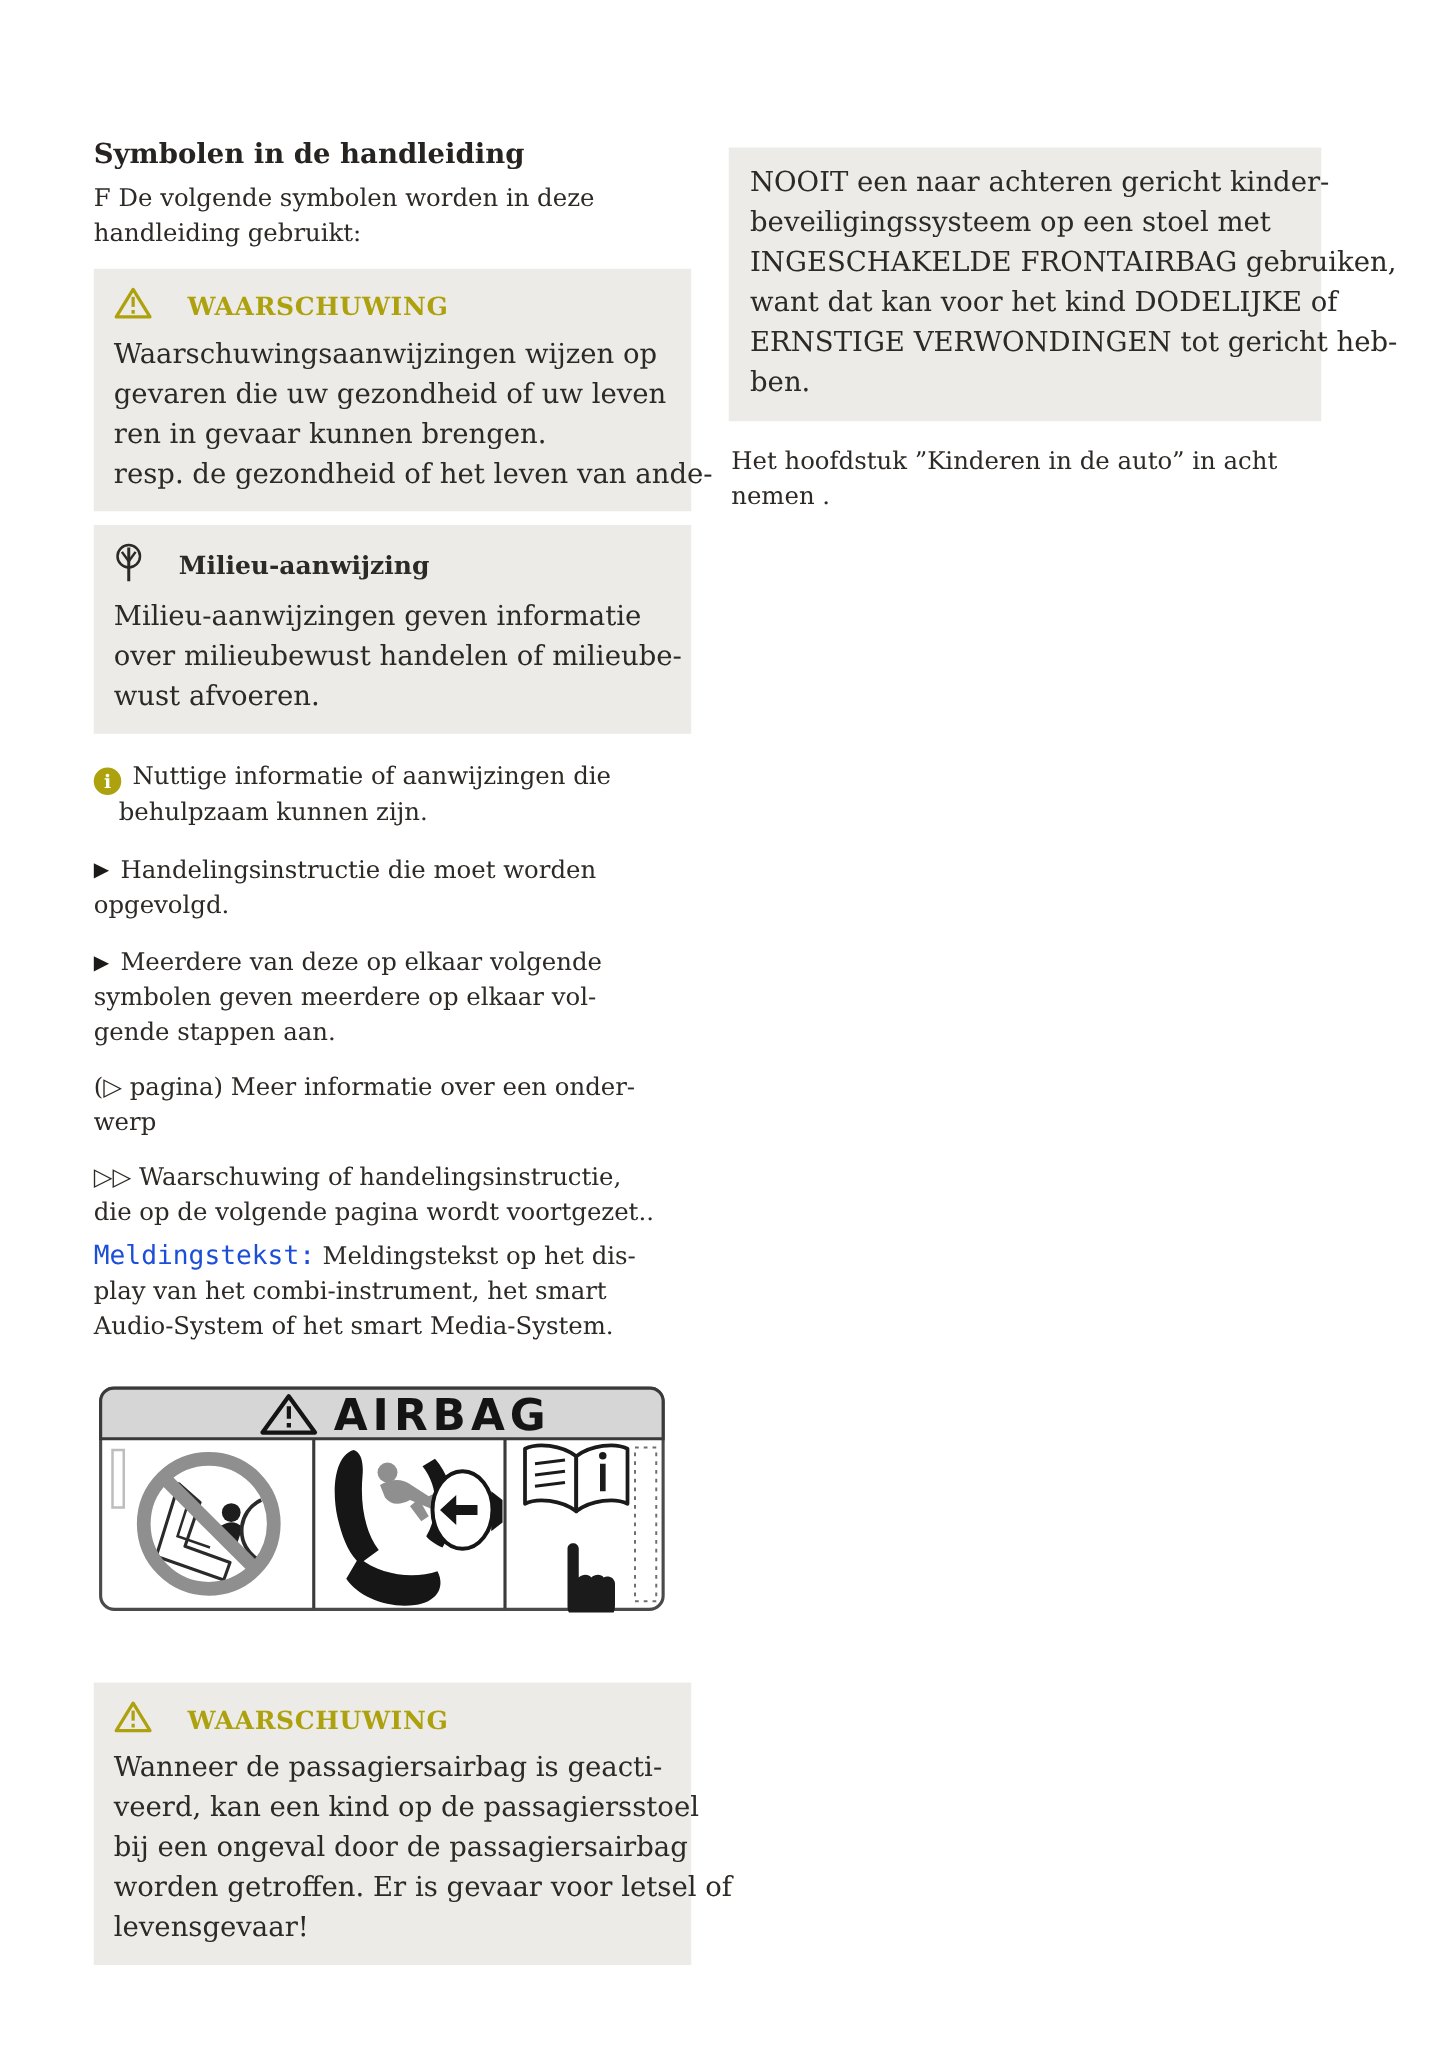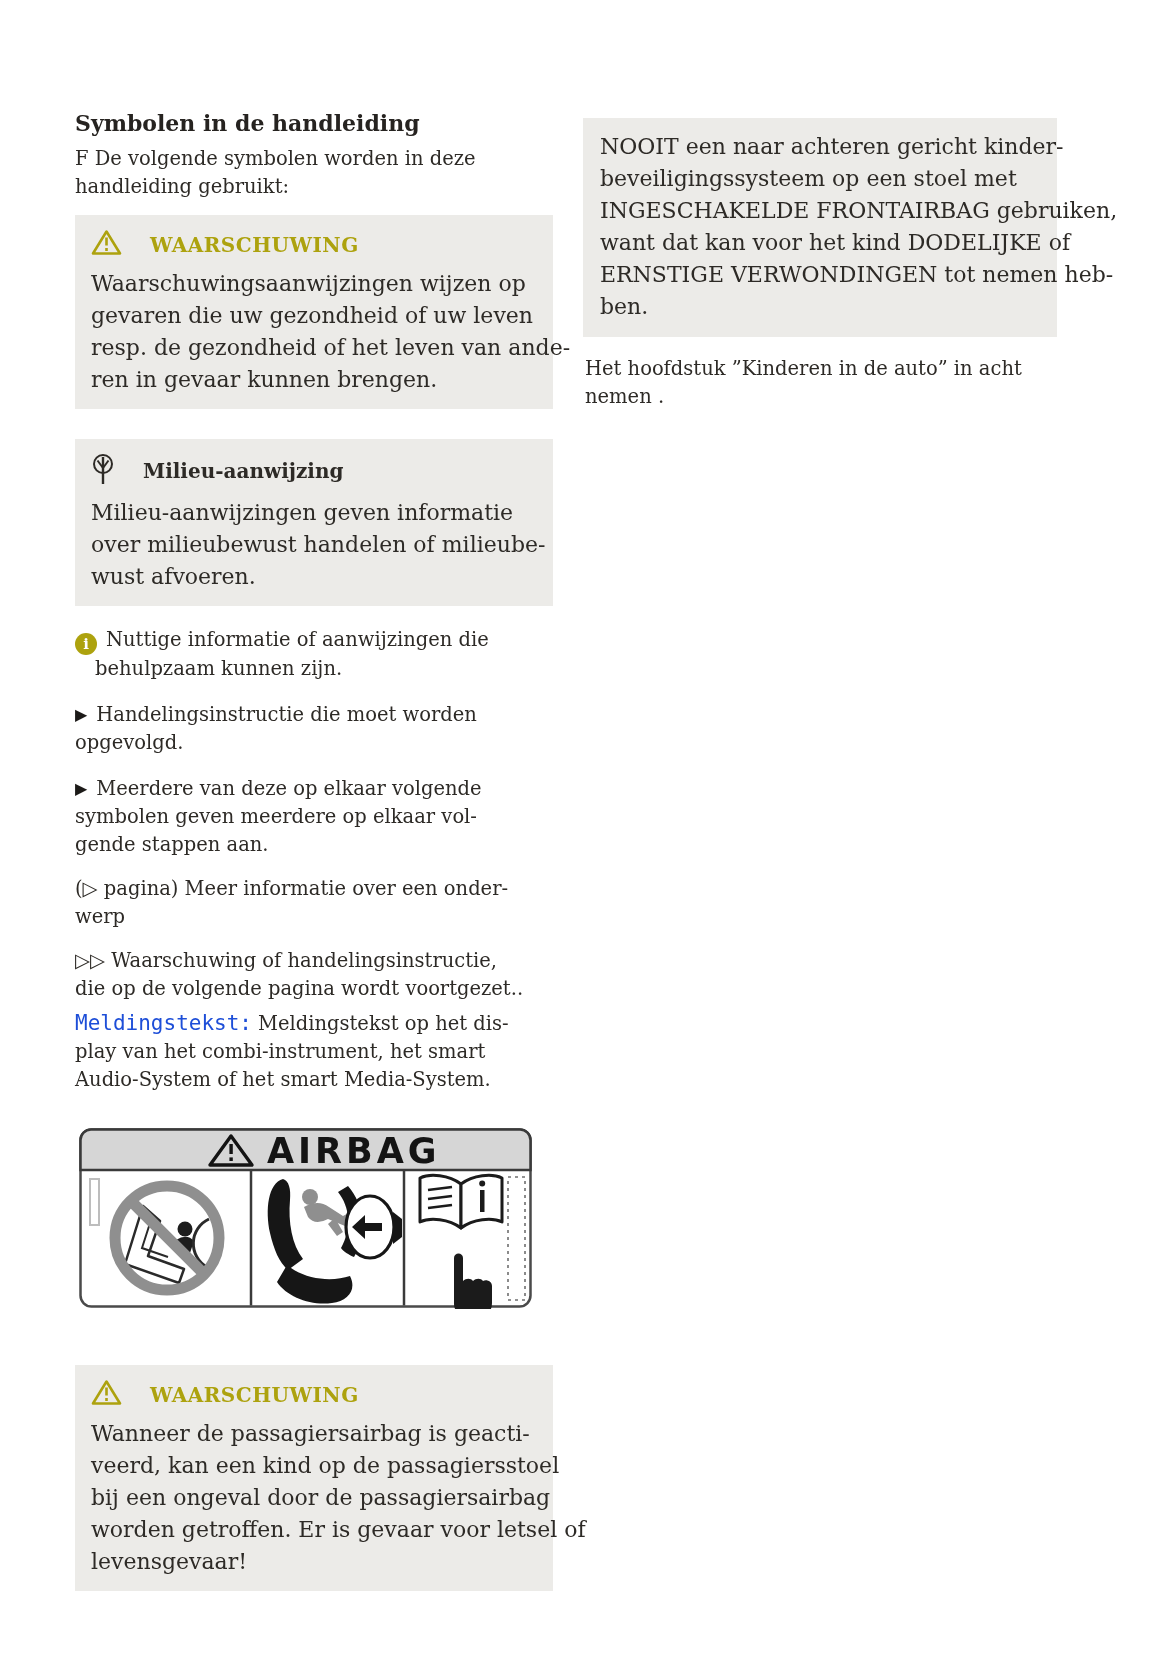--- a/index.html
+++ b/index.html
@@ -106,26 +106,26 @@
             <path d="M15.5,2.5 L29,24.5 H2 Z" fill="none" stroke="#ada20e" stroke-width="2.6" stroke-linejoin="round"></path>
             <rect x="14.2" y="8.5" width="2.6" height="8" fill="#ada20e"></rect>
             <rect x="14.2" y="19" width="2.6" height="3" fill="#ada20e"></rect>
           </svg>
         </span>
         <span class="box-title warn">WAARSCHUWING</span>
       </div>
       <div class="box-body">
         <span class="ln">Waarschuwingsaanwijzingen wijzen op</span>
         <span class="ln">gevaren die uw gezondheid of uw leven</span>
+        <span class="ln">ren in gevaar kunnen brengen.</span>
         <span class="ln">resp. de gezondheid of het leven van ande-</span>
-        <span class="ln">ren in gevaar kunnen brengen.</span>
-      </div>
-    </div>
-
-    <div class="gray-box" style="margin-top:30px">
+      </div>
+    </div>
+
+    <div class="gray-box" style="margin-top:11px">
       <div class="box-head">
         <span>
           <svg width="24" height="32" viewBox="0 0 24 32">
             <circle cx="12" cy="11" r="9" fill="none" stroke="#2d2a26" stroke-width="2"></circle>
             <line x1="12" y1="4" x2="12" y2="31" stroke="#2d2a26" stroke-width="2.4"></line>
             <line x1="12" y1="15" x2="6.5" y2="7.5" stroke="#2d2a26" stroke-width="2"></line>
             <line x1="12" y1="15" x2="17.5" y2="7.5" stroke="#2d2a26" stroke-width="2"></line>
           </svg>
         </span>
         <span class="box-title dark">Milieu-aanwijzing</span>
@@ -264,21 +264,21 @@
   </div>
 
   <div class="col-right">
 
     <div class="gray-box">
       <div class="box-body">
         <span class="ln">NOOIT een naar achteren gericht kinder-</span>
         <span class="ln">beveiligingssysteem op een stoel met</span>
         <span class="ln">INGESCHAKELDE FRONTAIRBAG gebruiken,</span>
         <span class="ln">want dat kan voor het kind DODELIJKE of</span>
-        <span class="ln">ERNSTIGE VERWONDINGEN tot nemen heb-</span>
+        <span class="ln">ERNSTIGE VERWONDINGEN tot gericht heb-</span>
         <span class="ln">ben.</span>
       </div>
     </div>
 
     <p class="right-note">
       <span class="ln">Het hoofdstuk ”Kinderen in de auto” in acht</span>
       <span class="ln">nemen .</span>
     </p>
 
   </div>

